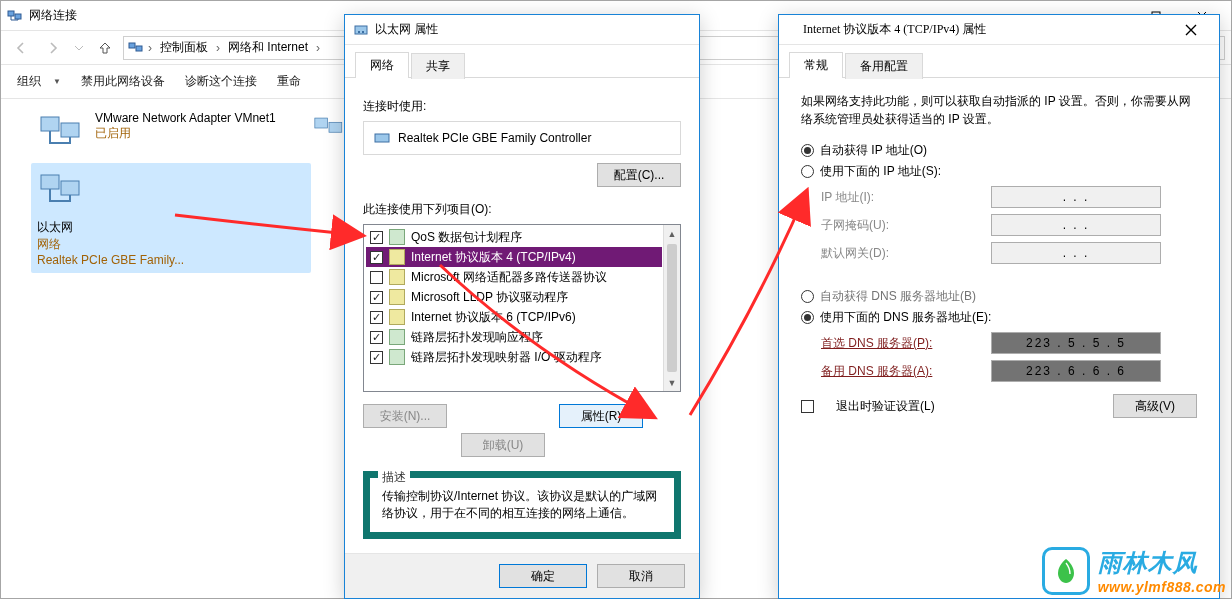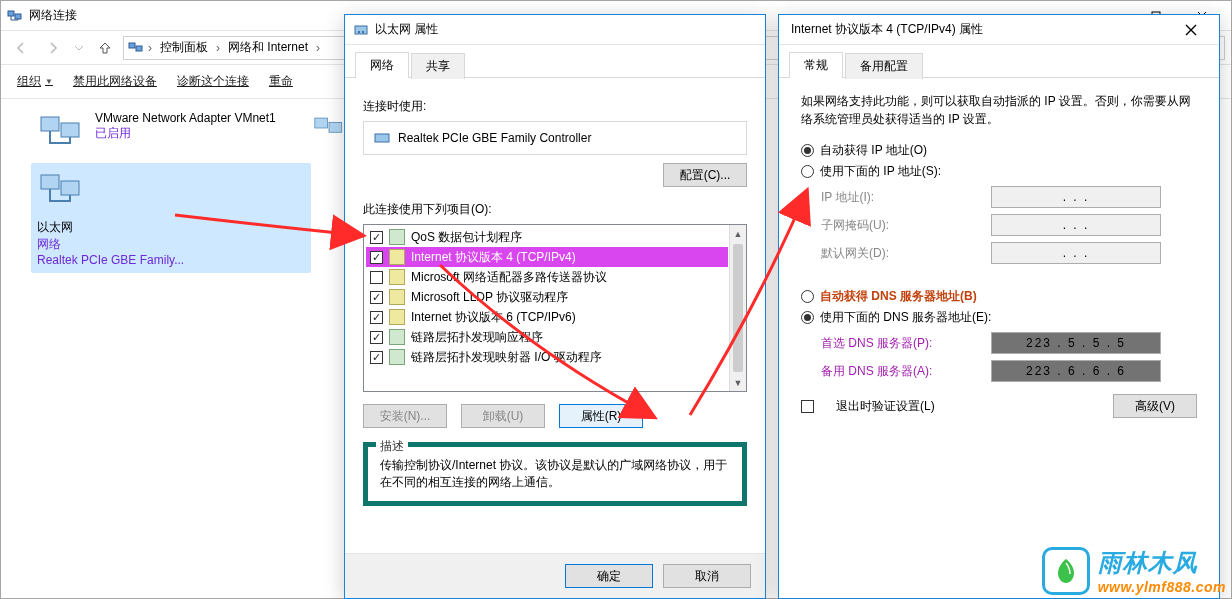--- a/index.html
+++ b/index.html
@@ -47,39 +47,39 @@
     gap:2px;
   }
   .breadcrumb .bicon { width:16px; height:16px; }
   .breadcrumb .seg { padding:0 4px; }
   .breadcrumb .chev { color:#666; padding:0 2px; }
 
   .cmdbar {
     height: 34px; display:flex; align-items:center; gap:8px; padding:0 10px;
     border-bottom: 1px solid #e5e5e5;
   }
-  .cmdbar .item { padding:4px 6px; display:flex; align-items:center; gap:4px; color:#1a1a1a;text-decoration:underline; }
+  .cmdbar .item { padding:4px 6px; display:flex; align-items:center; gap:12px; color:#1a1a1a; }
   .cmdbar .item .drop { font-size:8px; color:#555; }
 
   .folderArea { padding:6px 30px; }
   .netitem {
     width:280px; display:flex; gap:10px; padding:6px; border-radius:2px;
   }
   .netitem.selected { background:#cde8ff; }
   .neticon { width:48px; height:40px; }
   .nettext { display:flex; flex-direction:column; }
   .nettext .ntitle { color:#000; }
-  .nettext .nsub   { color:#6d28d9; }
+  .nettext .nsub   { color:#a16207; }
 
   
   .dlg {
     position:absolute; border:1px solid #1883d7; background:#f0f0f0;
     box-shadow: 0 4px 20px rgba(0,0,0,0.2);
   }
-  .dlg.eth { left:344px; top:14px; width:422px; height:585px; background:#fff; }
+  .dlg.eth { left:344px; top:14px; width:356px; height:585px; background:#fff; }
   .dlg .dlg-title {
     height:30px; background:#fff; border-bottom:1px solid #e5e5e5;
     display:flex; align-items:center; padding:0 8px;
   }
   .dlg .dlg-title .t { margin-left:6px; }
   .tabs {
     display:flex; border-bottom:1px solid #d9d9d9; padding: 6px 10px 0 10px; background:#fff;
   }
   .tab {
     padding:4px 14px; border:1px solid #d9d9d9; border-bottom:none; margin-right:2px;
@@ -104,28 +104,28 @@
   .listbox .scrollbar {
     position:absolute; right:0; top:0; bottom:0; width:17px; background:#f0f0f0;
     border-left:1px solid #ddd; display:flex; flex-direction:column; justify-content:space-between;
   }
   .listbox .scrollbar .arrow { height:17px; display:flex; align-items:center; justify-content:center; color:#606060; font-size:9px;}
   .listbox .scrollbar .thumb { flex:1; margin:0 3px; background:#cdcdcd; border-radius:2px; margin-top:2px; margin-bottom:2px; }
   .licontent { padding:2px 0 2px 2px; margin-right:18px;}
   .lirow {
     display:flex; align-items:center; gap:6px; padding:1px 4px; height:20px;
   }
-  .lirow.sel { background:#d946ef; color:#fff; }
+  .lirow.sel { background:#701a75; color:#fff; }
   .chk { width:13px; height:13px; border:1px solid #333; background:#fff; display:inline-flex; align-items:center; justify-content:center; }
   .chk.checked::after { content:"✓"; font-size:11px; line-height:11px; color:#1a1a1a; }
   .lirow.sel .chk.checked::after { color:#1a1a1a; }
   .protoicon { width:16px; height:16px; background:#efe9a0; border:1px solid #b0a95d; }
   .svcicon   { width:16px; height:16px; background:#cfe8cf; border:1px solid #7aa77a; }
   .descbox {
-    border:5px solid #0f766e; padding:10px 12px; position:relative; margin-top:14px;
+    border:7px solid #0f766e; padding:10px 12px; position:relative; margin-top:14px;
   }
   .descbox .legend {
     position:absolute; top:-9px; left:8px; background:#fff; padding:0 4px; color:#333;
   }
   .dlg-buttons {
     display:flex; justify-content:flex-end; gap:10px; padding:10px 14px;
     border-top:1px solid #e5e5e5; position:absolute; bottom:0; left:0; right:0; background:#f0f0f0;
   }
 
   
@@ -138,21 +138,21 @@
   .infotext { line-height:1.5; margin-bottom:14px; color:#000; }
   .radrow { display:flex; align-items:center; gap:6px; margin:4px 0 4px 0; }
   .radio {
     width:13px; height:13px; border-radius:50%; border:1px solid #333; background:#fff;
     display:inline-flex; align-items:center; justify-content:center;
   }
   .radio.checked::after { content:""; width:7px; height:7px; background:#333; border-radius:50%; display:block;}
   .indented { margin-left:20px; }
   .fgroup { display:flex; align-items:center; margin:6px 0; }
   .fgroup .flabel { width:170px; color:#888; }
-  .fgroup .flabel.enabled { color:#a21caf; }
+  .fgroup .flabel.enabled { color:#7f1d1d;text-decoration:underline; }
   .ipinput {
     width:170px; height:22px; border:1px solid #adadad; background:#737373;
     display:flex; align-items:center; justify-content:center; letter-spacing:2px; color:#000;
   }
   .ipinput.disabled { background:#f0f0f0; color:#888; }
   .ipdots { color:#000; }
   .chkrow { display:flex; align-items:center; gap:6px; margin:12px 0 0 0;}
 
   
   .arrows { position:absolute; left:0; top:0; width:1232px; height:599px; pointer-events:none; }
@@ -344,39 +344,39 @@
         </div>
       <div class="scrollbar">
         <div class="arrow">▲</div>
         <div class="thumb"></div>
         <div class="arrow">▼</div>
       </div>
     </div>
 
     <div class="btn-block" style="margin-top:12px; justify-content:flex-start;">
       <div class="btn-std" style="color:#888;">安装(N)...</div>
-      <div class="btn-std" style="color:#888;">卸载(U)</div>
+      <div class="btn-std" style="color:#888;margin-top:29px;">卸载(U)</div>
       <div class="btn-std highlight">属性(R)</div>
     </div>
 
     <div class="descbox">
       <span class="legend">描述</span>
       <div>传输控制协议/Internet 协议。该协议是默认的广域网络协议，用于在不同的相互连接的网络上通信。</div>
     </div>
   </div>
 
   <div class="dlg-buttons">
     <div class="btn-std primary" style="min-width:88px;">确定</div>
     <div class="btn-std" style="min-width:88px;">取消</div>
   </div>
 </div>
 
 <div class="dlg ip">
   <div class="dlg-title">
-    <span class="t" style="margin-left:4px;">Internet 协议版本 4 (TCP/IPv4) 属性</span>
+    <span class="t" style="margin-left:16px;font-family:Liberation Serif, serif;">Internet 协议版本 4 (TCP/IPv4) 属性</span>
     <div class="dlg-close">
       <svg width="12" height="12">
           <path d="M1 1 L11 11 M11 1 L1 11" stroke="#000" stroke-width="1.4"></path>
         </svg>
     </div>
   </div>
 
   <div class="tabs">
     <div class="tab">常规</div>
     <div class="tab inactive">备用配置</div>
@@ -412,21 +412,21 @@
         <span class="ipinput disabled">
             <span class="ipdots">.       .       .</span>
           </span>
       </div>
     </div>
 
     <div style="height:14px;"></div>
 
     <div class="radrow">
       <span class="radio"></span>
-      <span style="color:#c2410c;font-weight:bold;">自动获得 DNS 服务器地址(B)</span>
+      <span style="color:#737373;">自动获得 DNS 服务器地址(B)</span>
     </div>
     <div class="radrow">
       <span class="radio checked"></span>
       <span>使用下面的 DNS 服务器地址(E):</span>
     </div>
 
     <div class="indented">
       <div class="fgroup">
         <span class="flabel enabled">首选 DNS 服务器(P):</span>
         <span class="ipinput">223 .  5  .  5  .  5</span>

